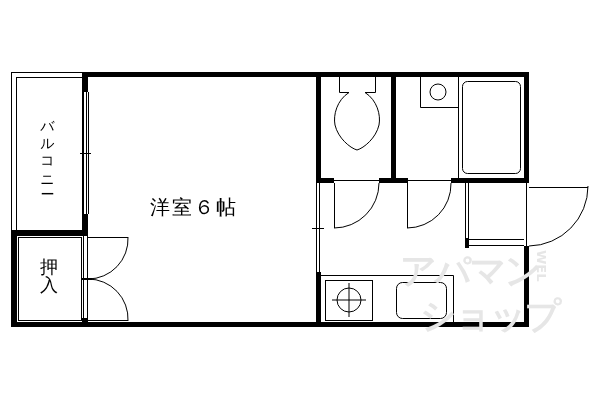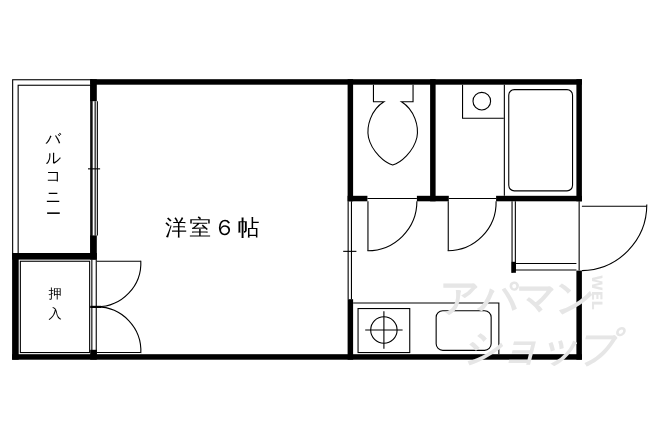--- a/index.html
+++ b/index.html
@@ -2,24 +2,24 @@
 <html><head>
 <meta charset="utf-8">
 <style>
   html, body { margin:0; padding:0; background:#ffffff; }
   body { width:600px; height:400px; overflow:hidden; position:relative; }
   .plan { position:absolute; left:0; top:0; width:600px; height:400px; }
   .label { position:absolute; color:#000; font-family:"DejaVu Sans", sans-serif; }
   .main-label { left:150px; top:194px; font-size:20px; letter-spacing:2px;text-align:right; }
   .vert { writing-mode: vertical-rl; text-orientation: upright; font-size:14px; letter-spacing:3px; }
   .balcony-label { left:39px; top:110px; }
-  .closet-label { left:40px; top:258px; font-size:12px; line-height:18px; width:20px; text-align:center; }
+  .closet-label { left:40px; top:258px; font-size:18px; line-height:18px; width:20px; text-align:left; }
   .wm { position:absolute; color:#e6e6e6; font-family:"DejaVu Sans", sans-serif; font-weight:bold; }
   .wm1 { left:400px; top:247px; font-size:36px; letter-spacing:-2px; }
-  .wm2 { left:420px; top:292px; font-size:36px; letter-spacing:-2px;font-style:italic; }
+  .wm2 { left:420px; top:292px; font-size:36px; letter-spacing:-2px; }
   .wm3 { left:535px; top:250px; font-size:13px; writing-mode: vertical-rl; line-height:13px; }
 </style>
 </head>
 <body>
 
 <svg class="plan" viewBox="0 0 600 400" xmlns="http://www.w3.org/2000/svg">
 
   <g fill="none" stroke="#000" stroke-width="1">
     <rect x="11.5" y="72.5" width="72" height="158"></rect>
     <rect x="16.5" y="77.5" width="66" height="153"></rect>

